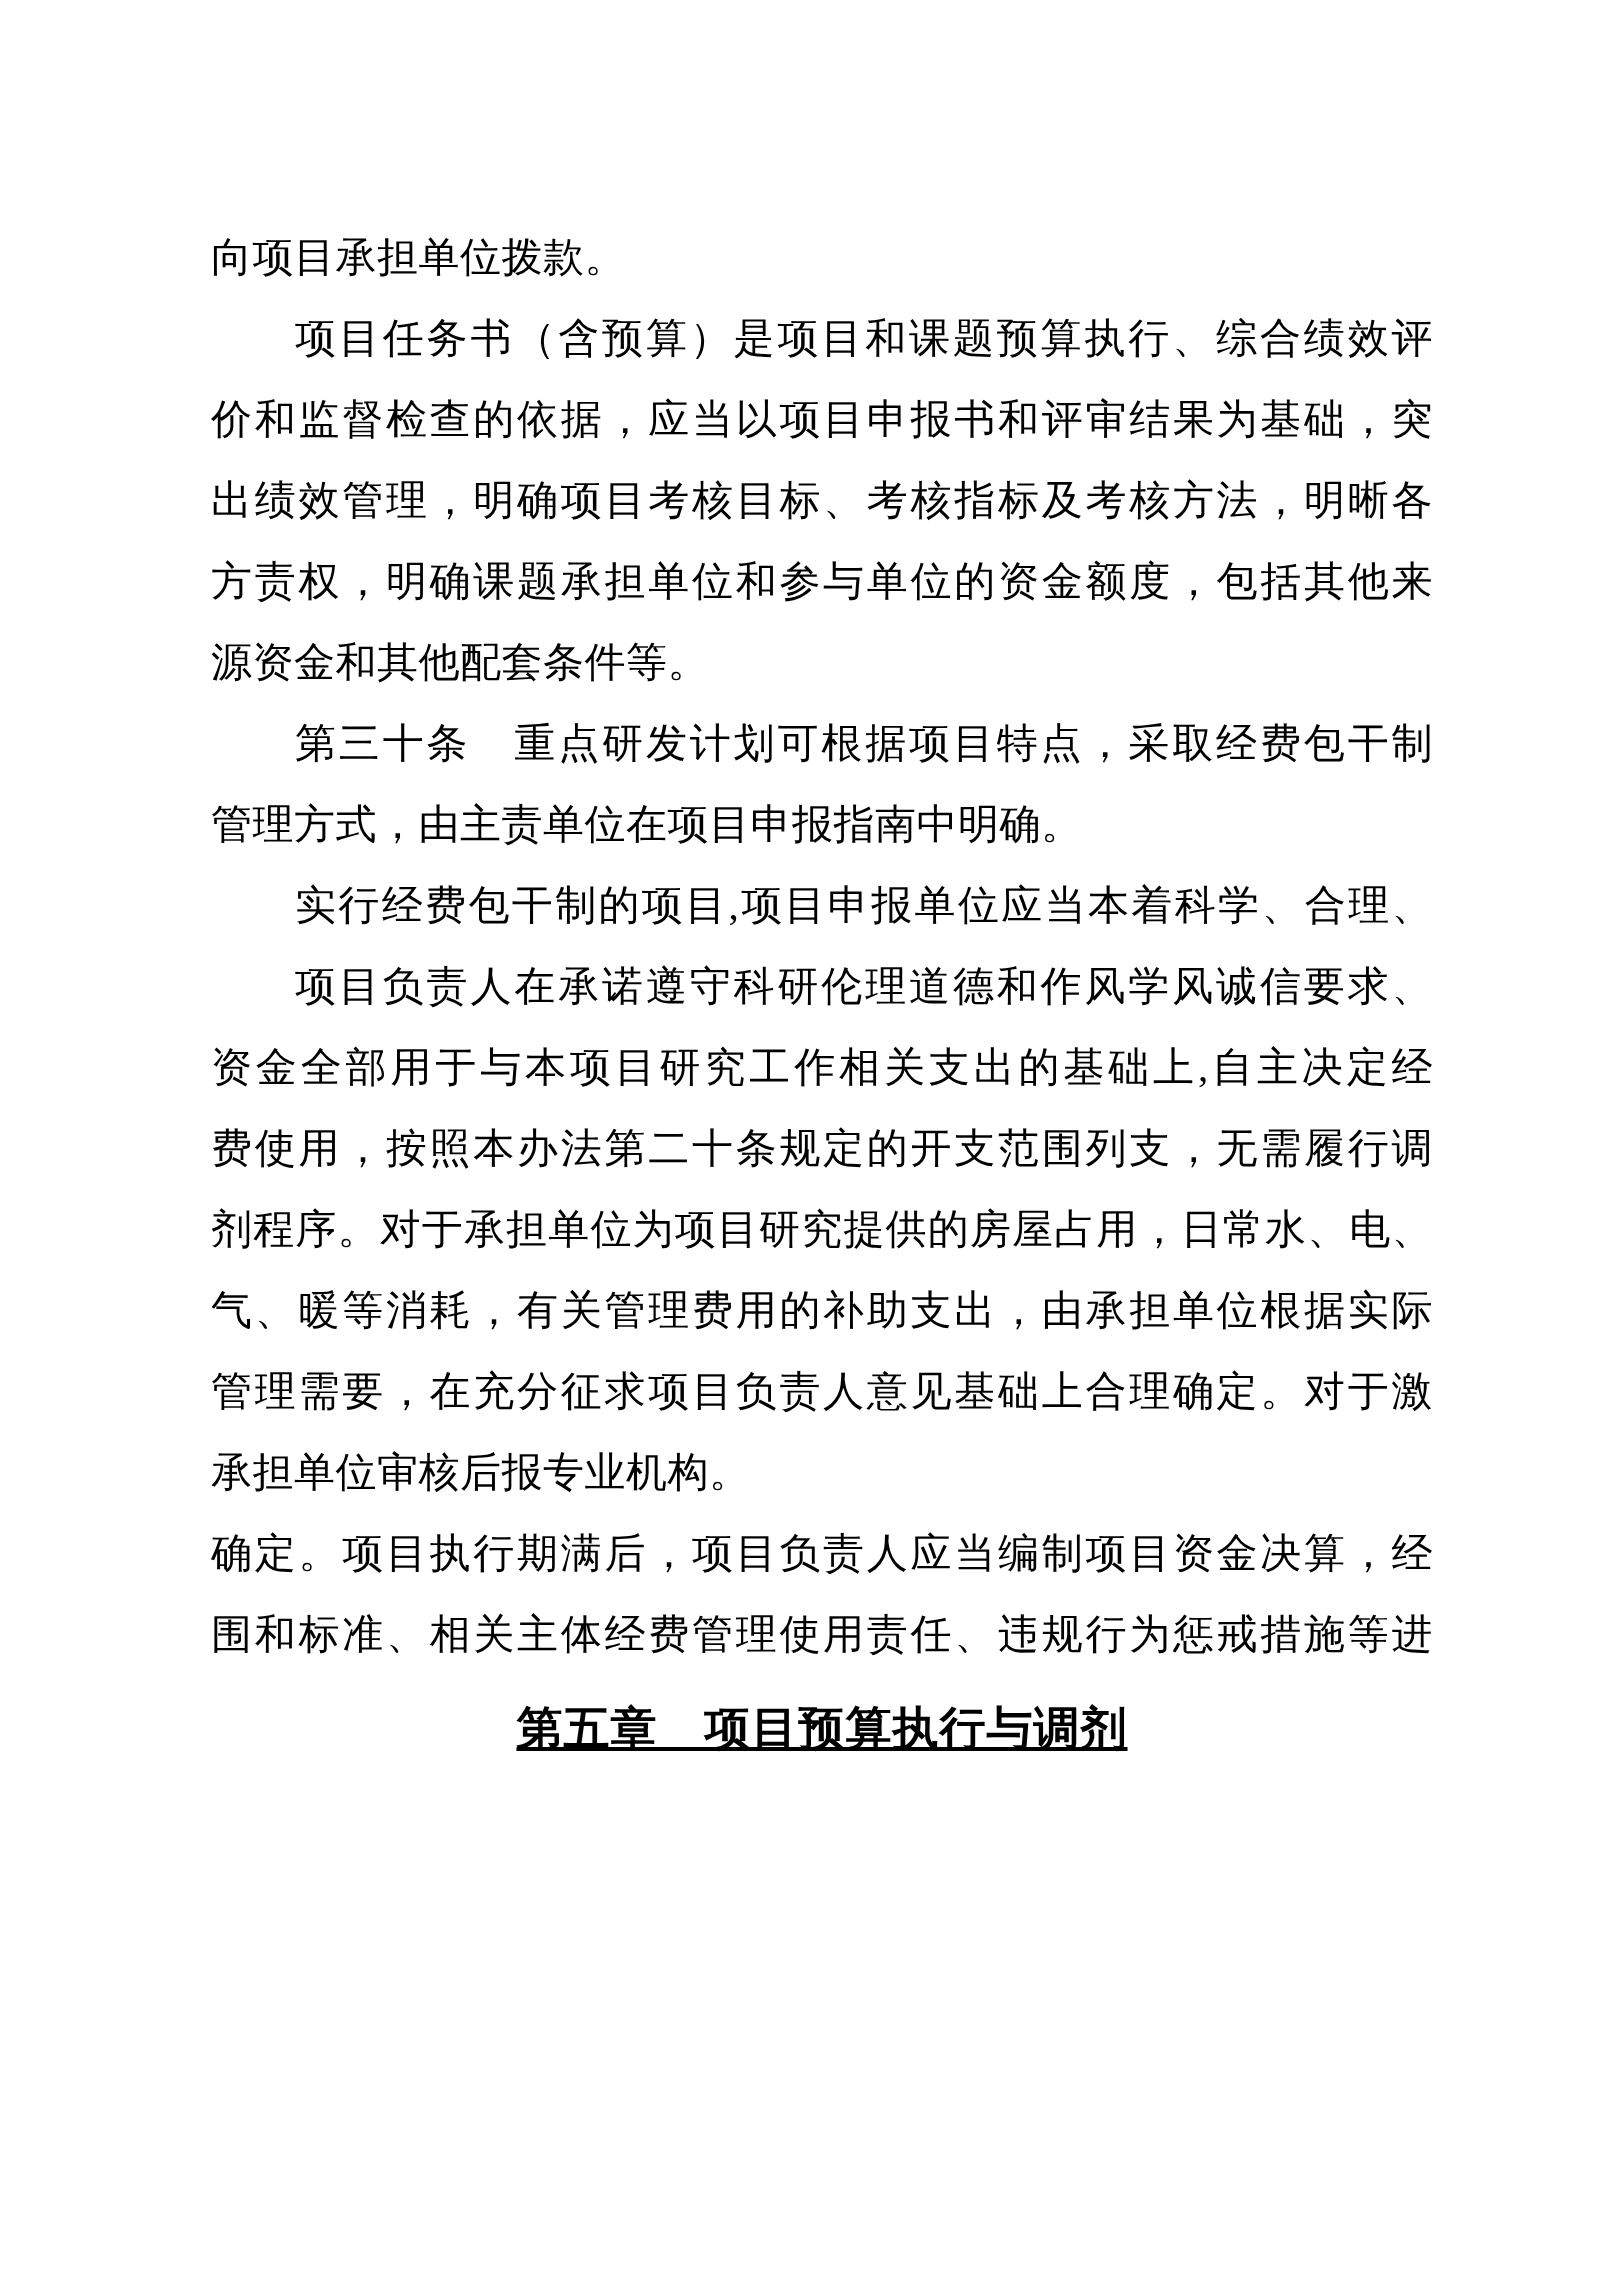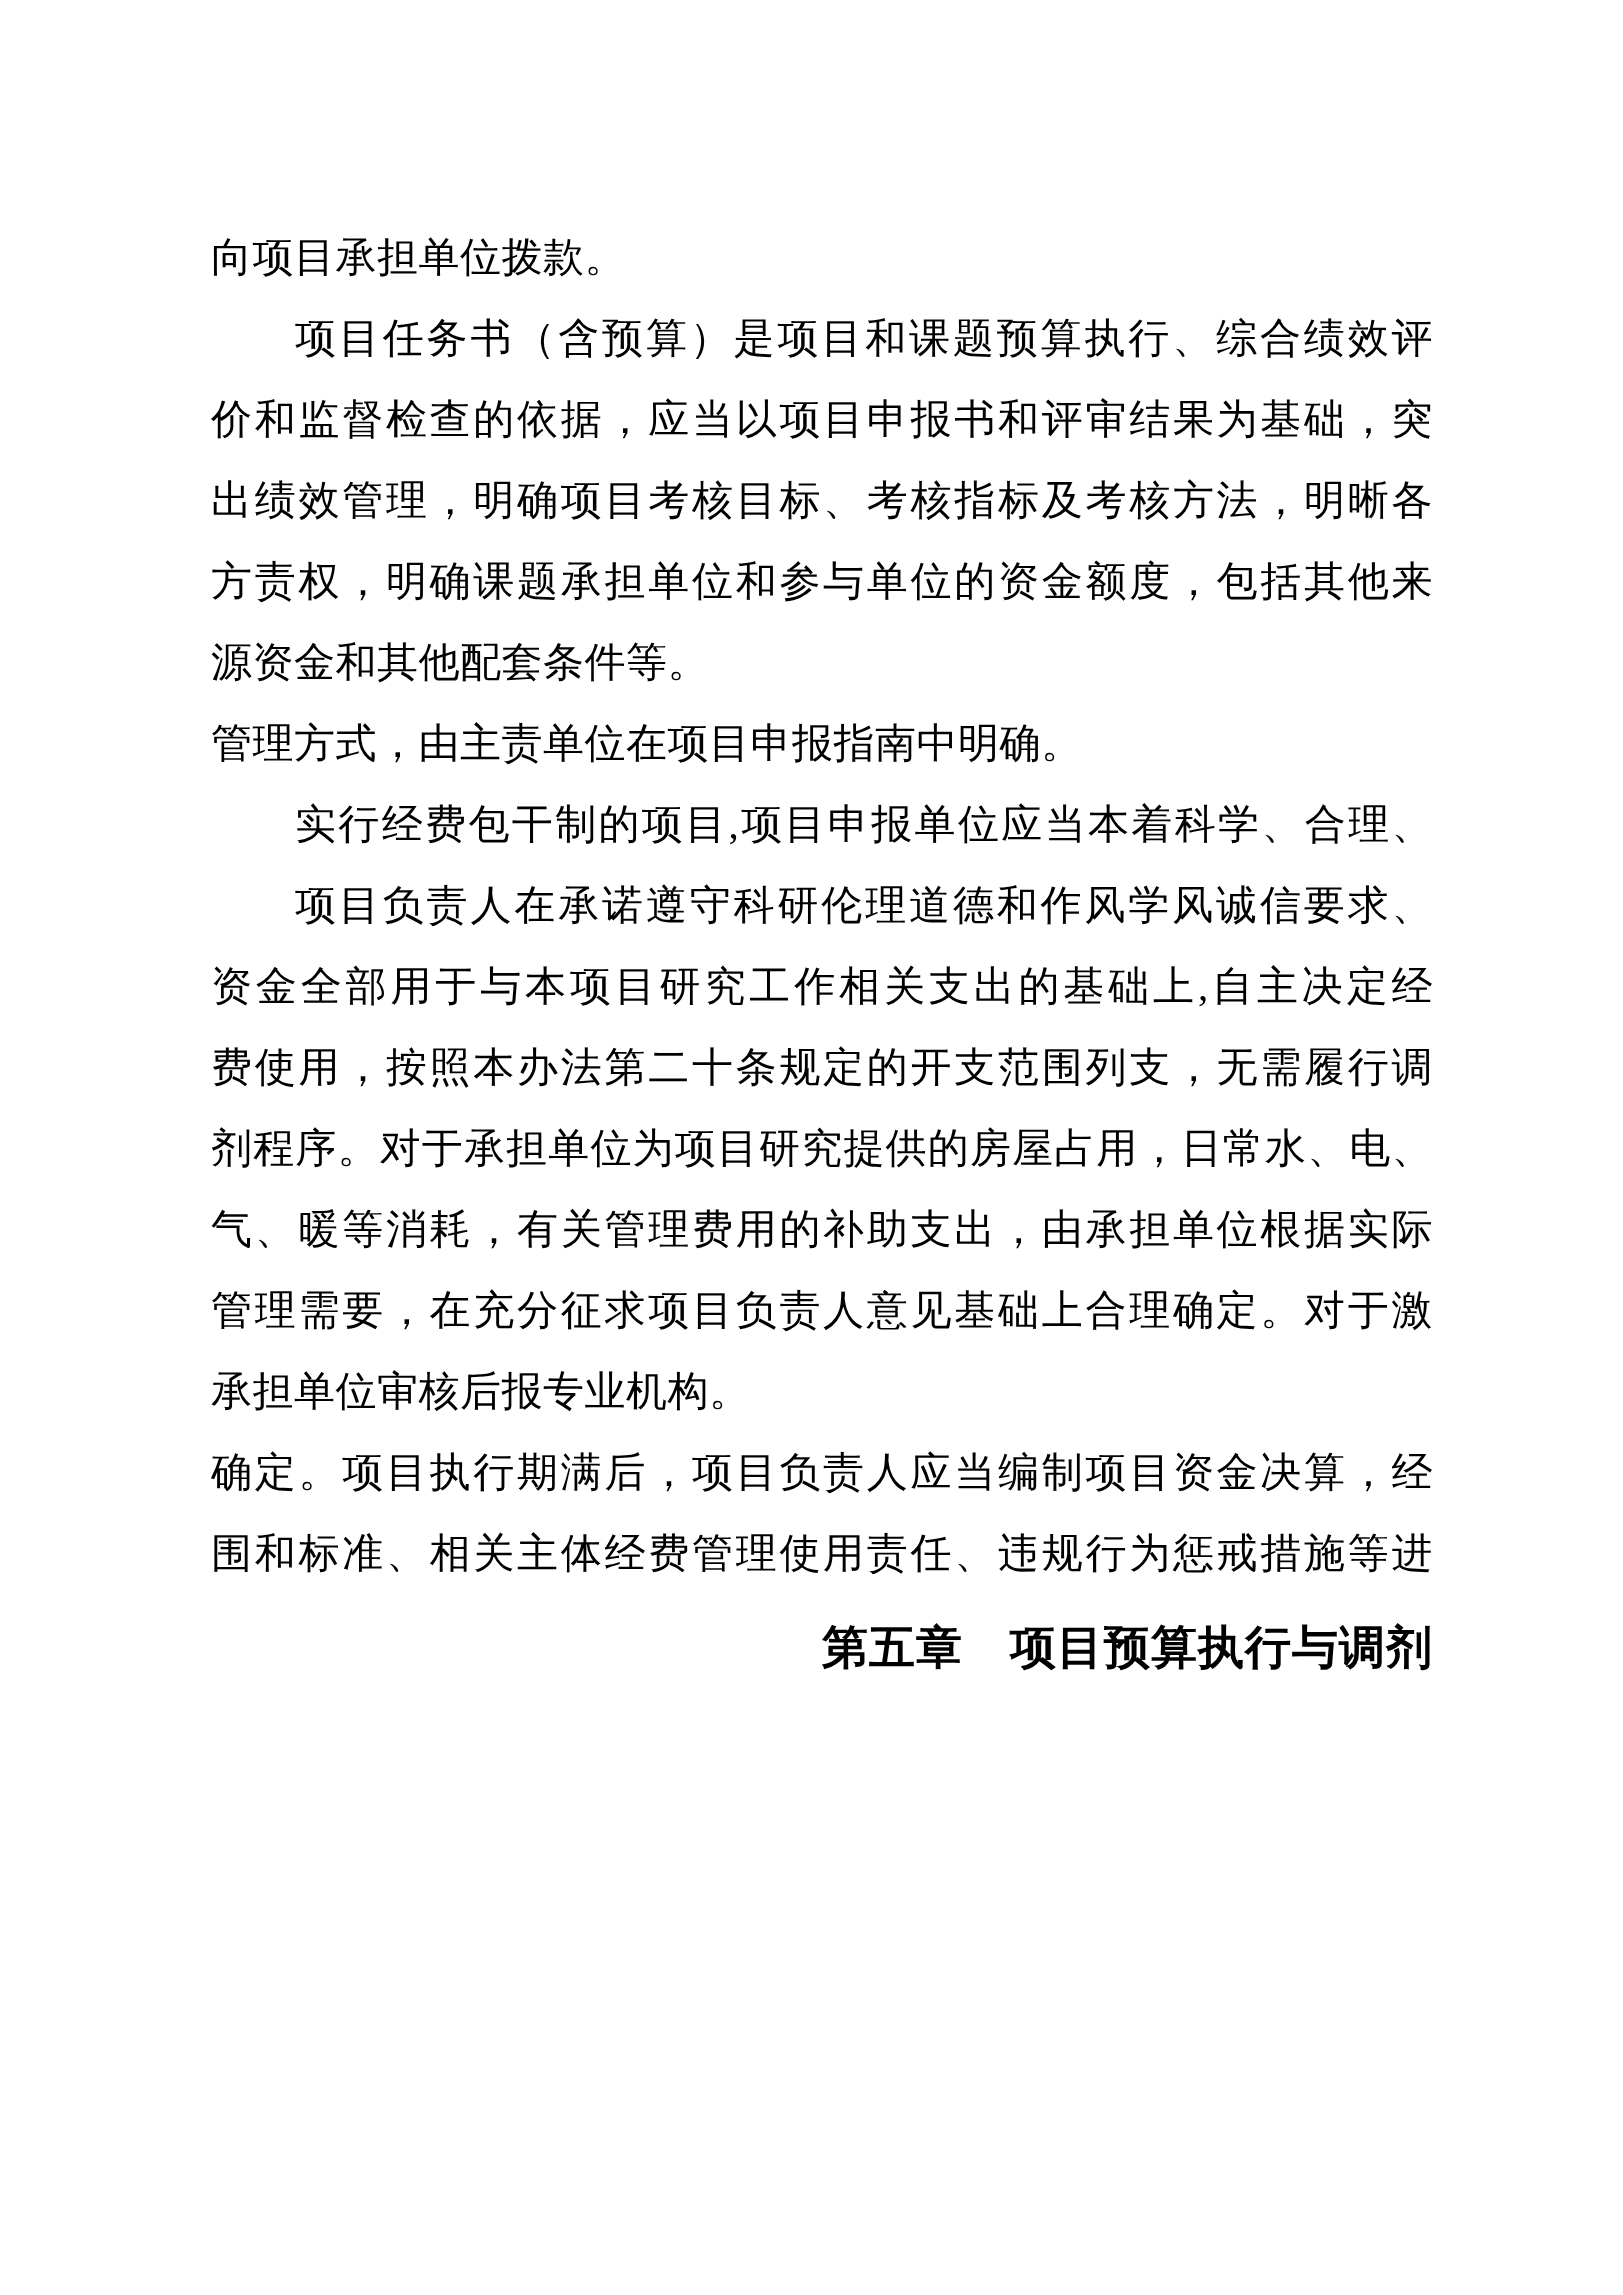--- a/index.html
+++ b/index.html
@@ -41,22 +41,23 @@
     text-align-last: left;
     -moz-text-align-last: left;
   }
   .chapter-heading {
     margin-top: 12.8px;
     font-family: "Liberation Sans", "DejaVu Sans", sans-serif;
     font-weight: bold;
     font-size: 46px;
     line-height: 81px;
     height: 81px;
-    text-align: right;
+    text-align: center;
     letter-spacing: 1px;
+    text-decoration: underline;
   }
   .page-number {
     position: absolute;
     top: 2180px;
     left: 0;
     width: 1623px;
     text-align: center;
     font-size: 26.5px;
     line-height: 28.5px;
     font-family: "Liberation Serif", "DejaVu Serif", serif;
@@ -67,20 +68,21 @@
 
 <div class="page">
   <div class="text-block">
     <div>
         <div class="line para-end">向项目承担单位拨款。</div>
         <div class="line indent">项目任务书（含预算）是项目和课题预算执行、综合绩效评</div>
         <div class="line">价和监督检查的依据，应当以项目申报书和评审结果为基础，突</div>
         <div class="line">出绩效管理，明确项目考核目标、考核指标及考核方法，明晰各</div>
         <div class="line">方责权，明确课题承担单位和参与单位的资金额度，包括其他来</div>
         <div class="line para-end">源资金和其他配套条件等。</div>
+        <div class="line indent">第三十条　重点研发计划可根据项目特点，采取经费包干制</div>
         <div class="line para-end">管理方式，由主责单位在项目申报指南中明确。</div>
         <div class="line indent">实行经费包干制的项目,项目申报单位应当本着科学、合理、</div>
         <div class="line indent">项目负责人在承诺遵守科研伦理道德和作风学风诚信要求、</div>
         <div class="line">资金全部用于与本项目研究工作相关支出的基础上,自主决定经</div>
         <div class="line">费使用，按照本办法第二十条规定的开支范围列支，无需履行调</div>
         <div class="line">剂程序。对于承担单位为项目研究提供的房屋占用，日常水、电、</div>
         <div class="line">气、暖等消耗，有关管理费用的补助支出，由承担单位根据实际</div>
         <div class="line">管理需要，在充分征求项目负责人意见基础上合理确定。对于激</div>
         <div class="line para-end">承担单位审核后报专业机构。</div>
         <div class="line">确定。项目执行期满后，项目负责人应当编制项目资金决算，经</div>

